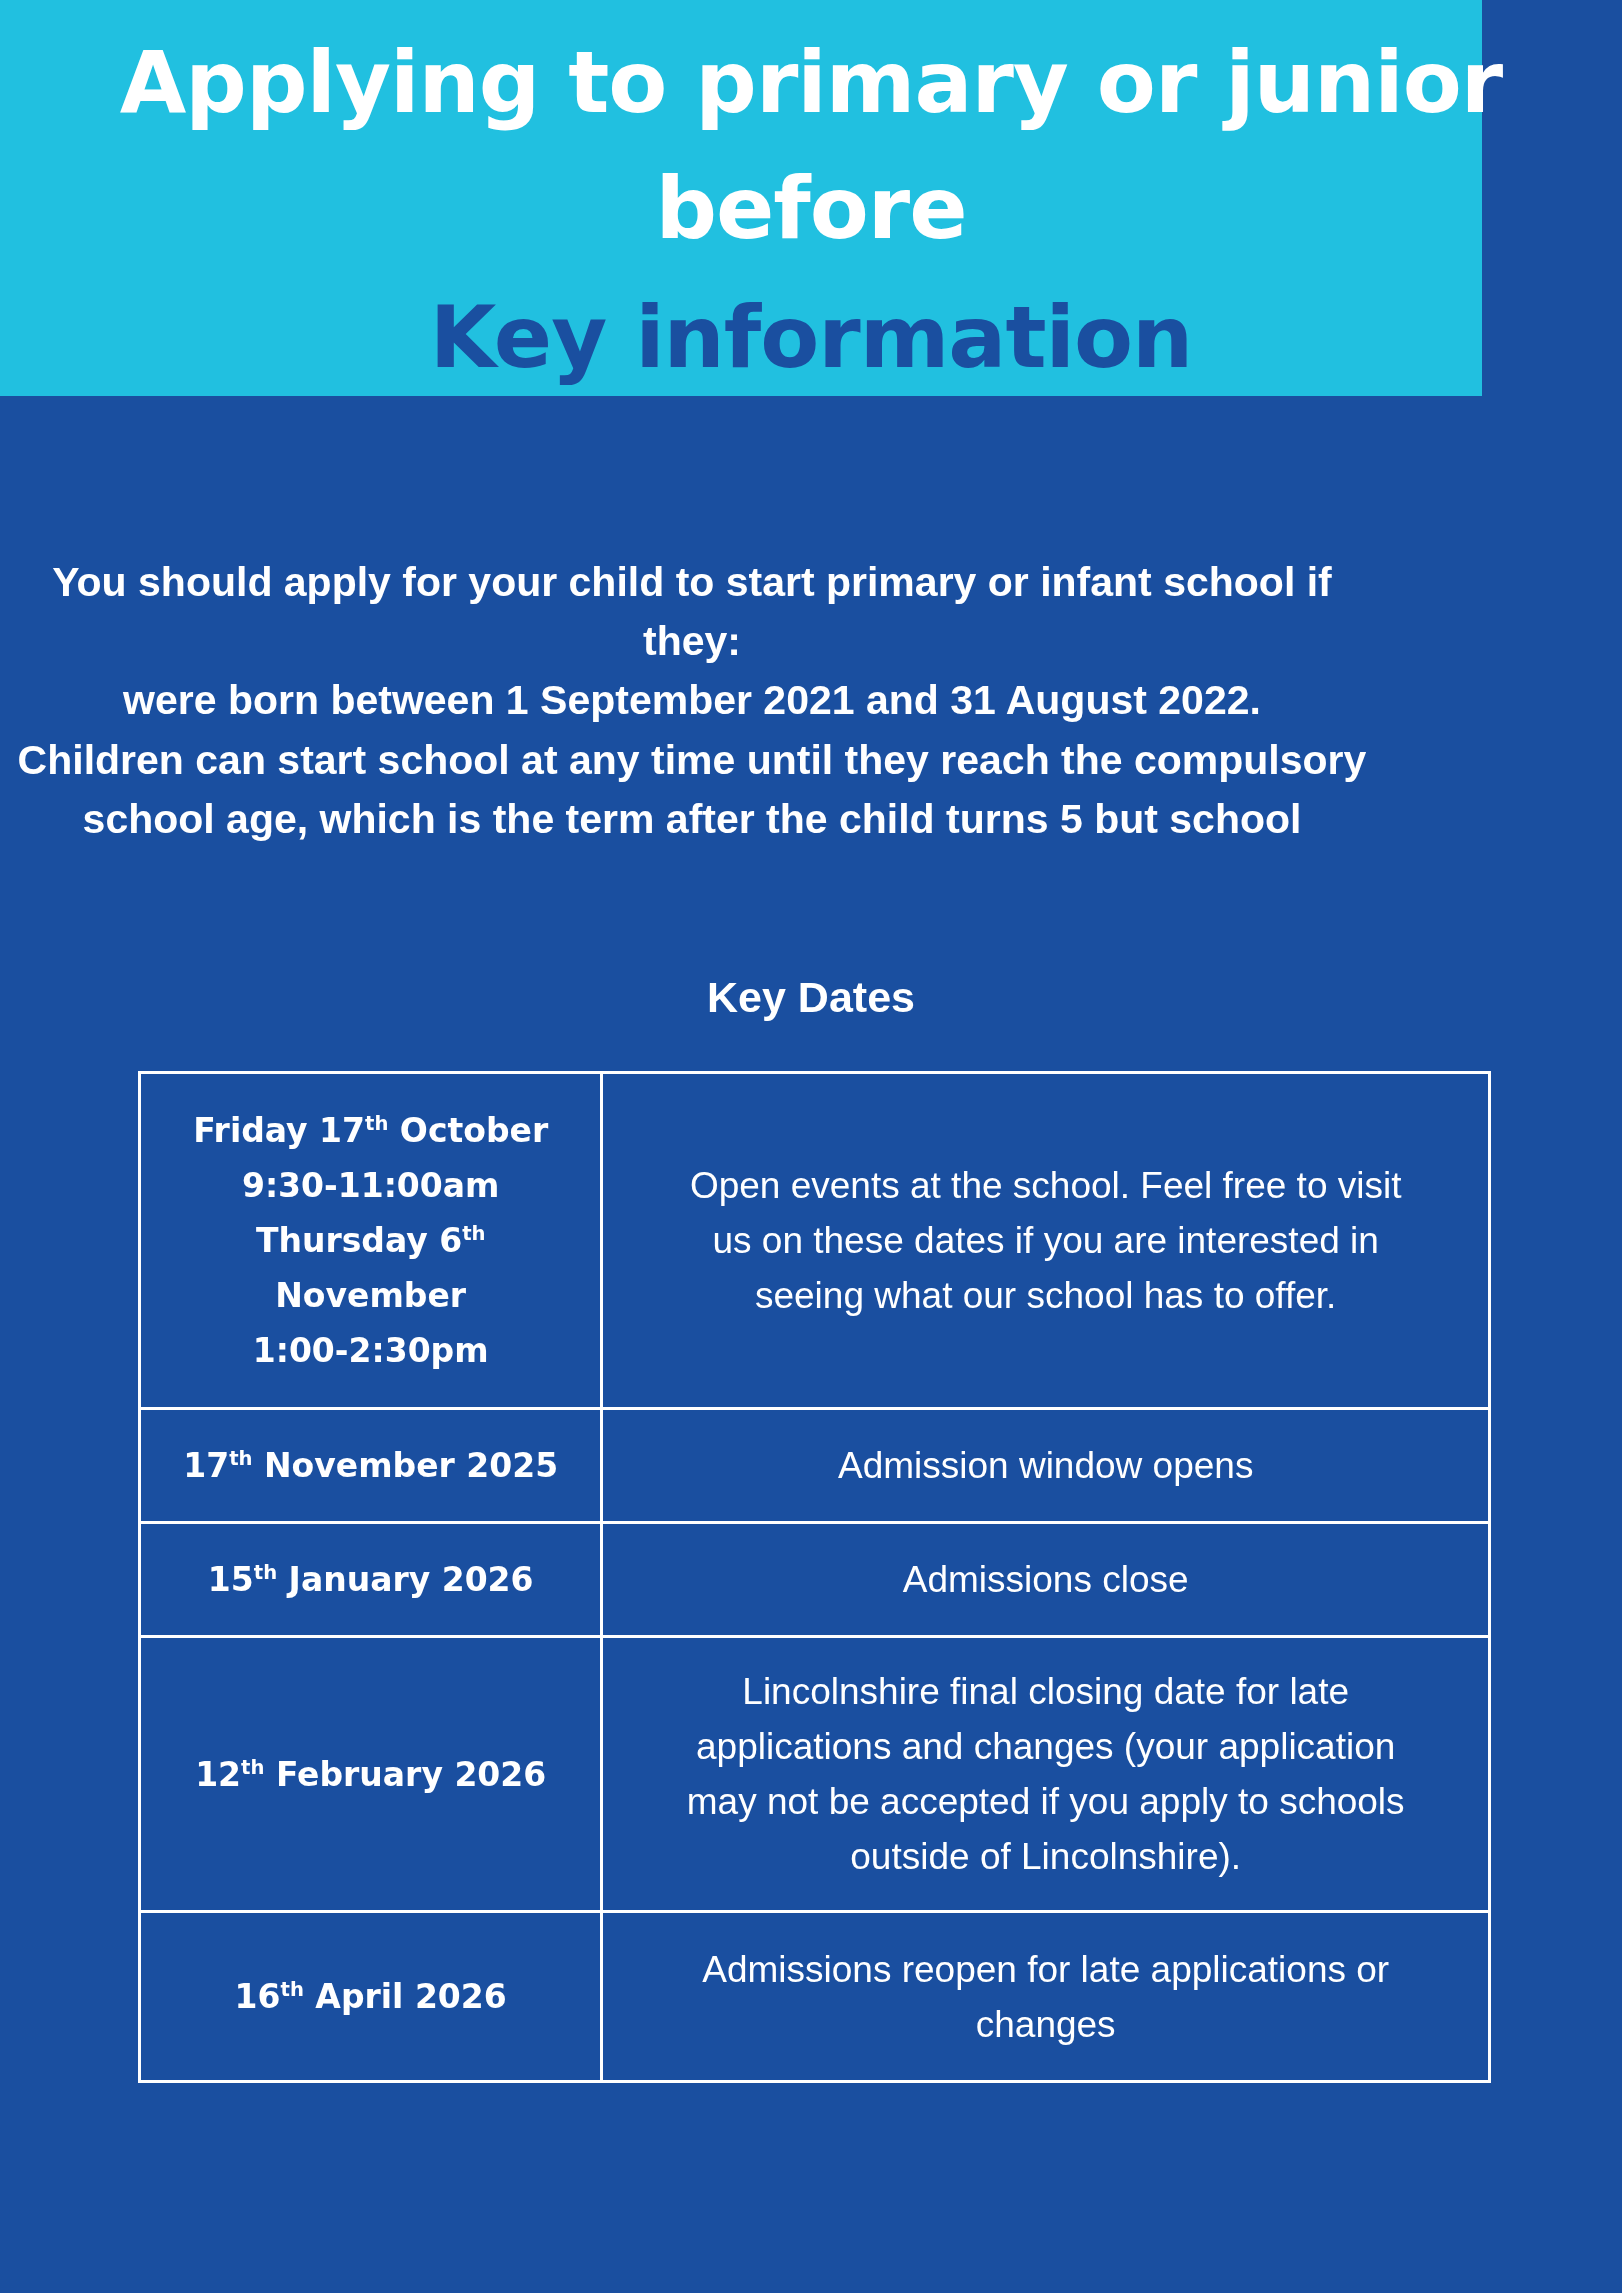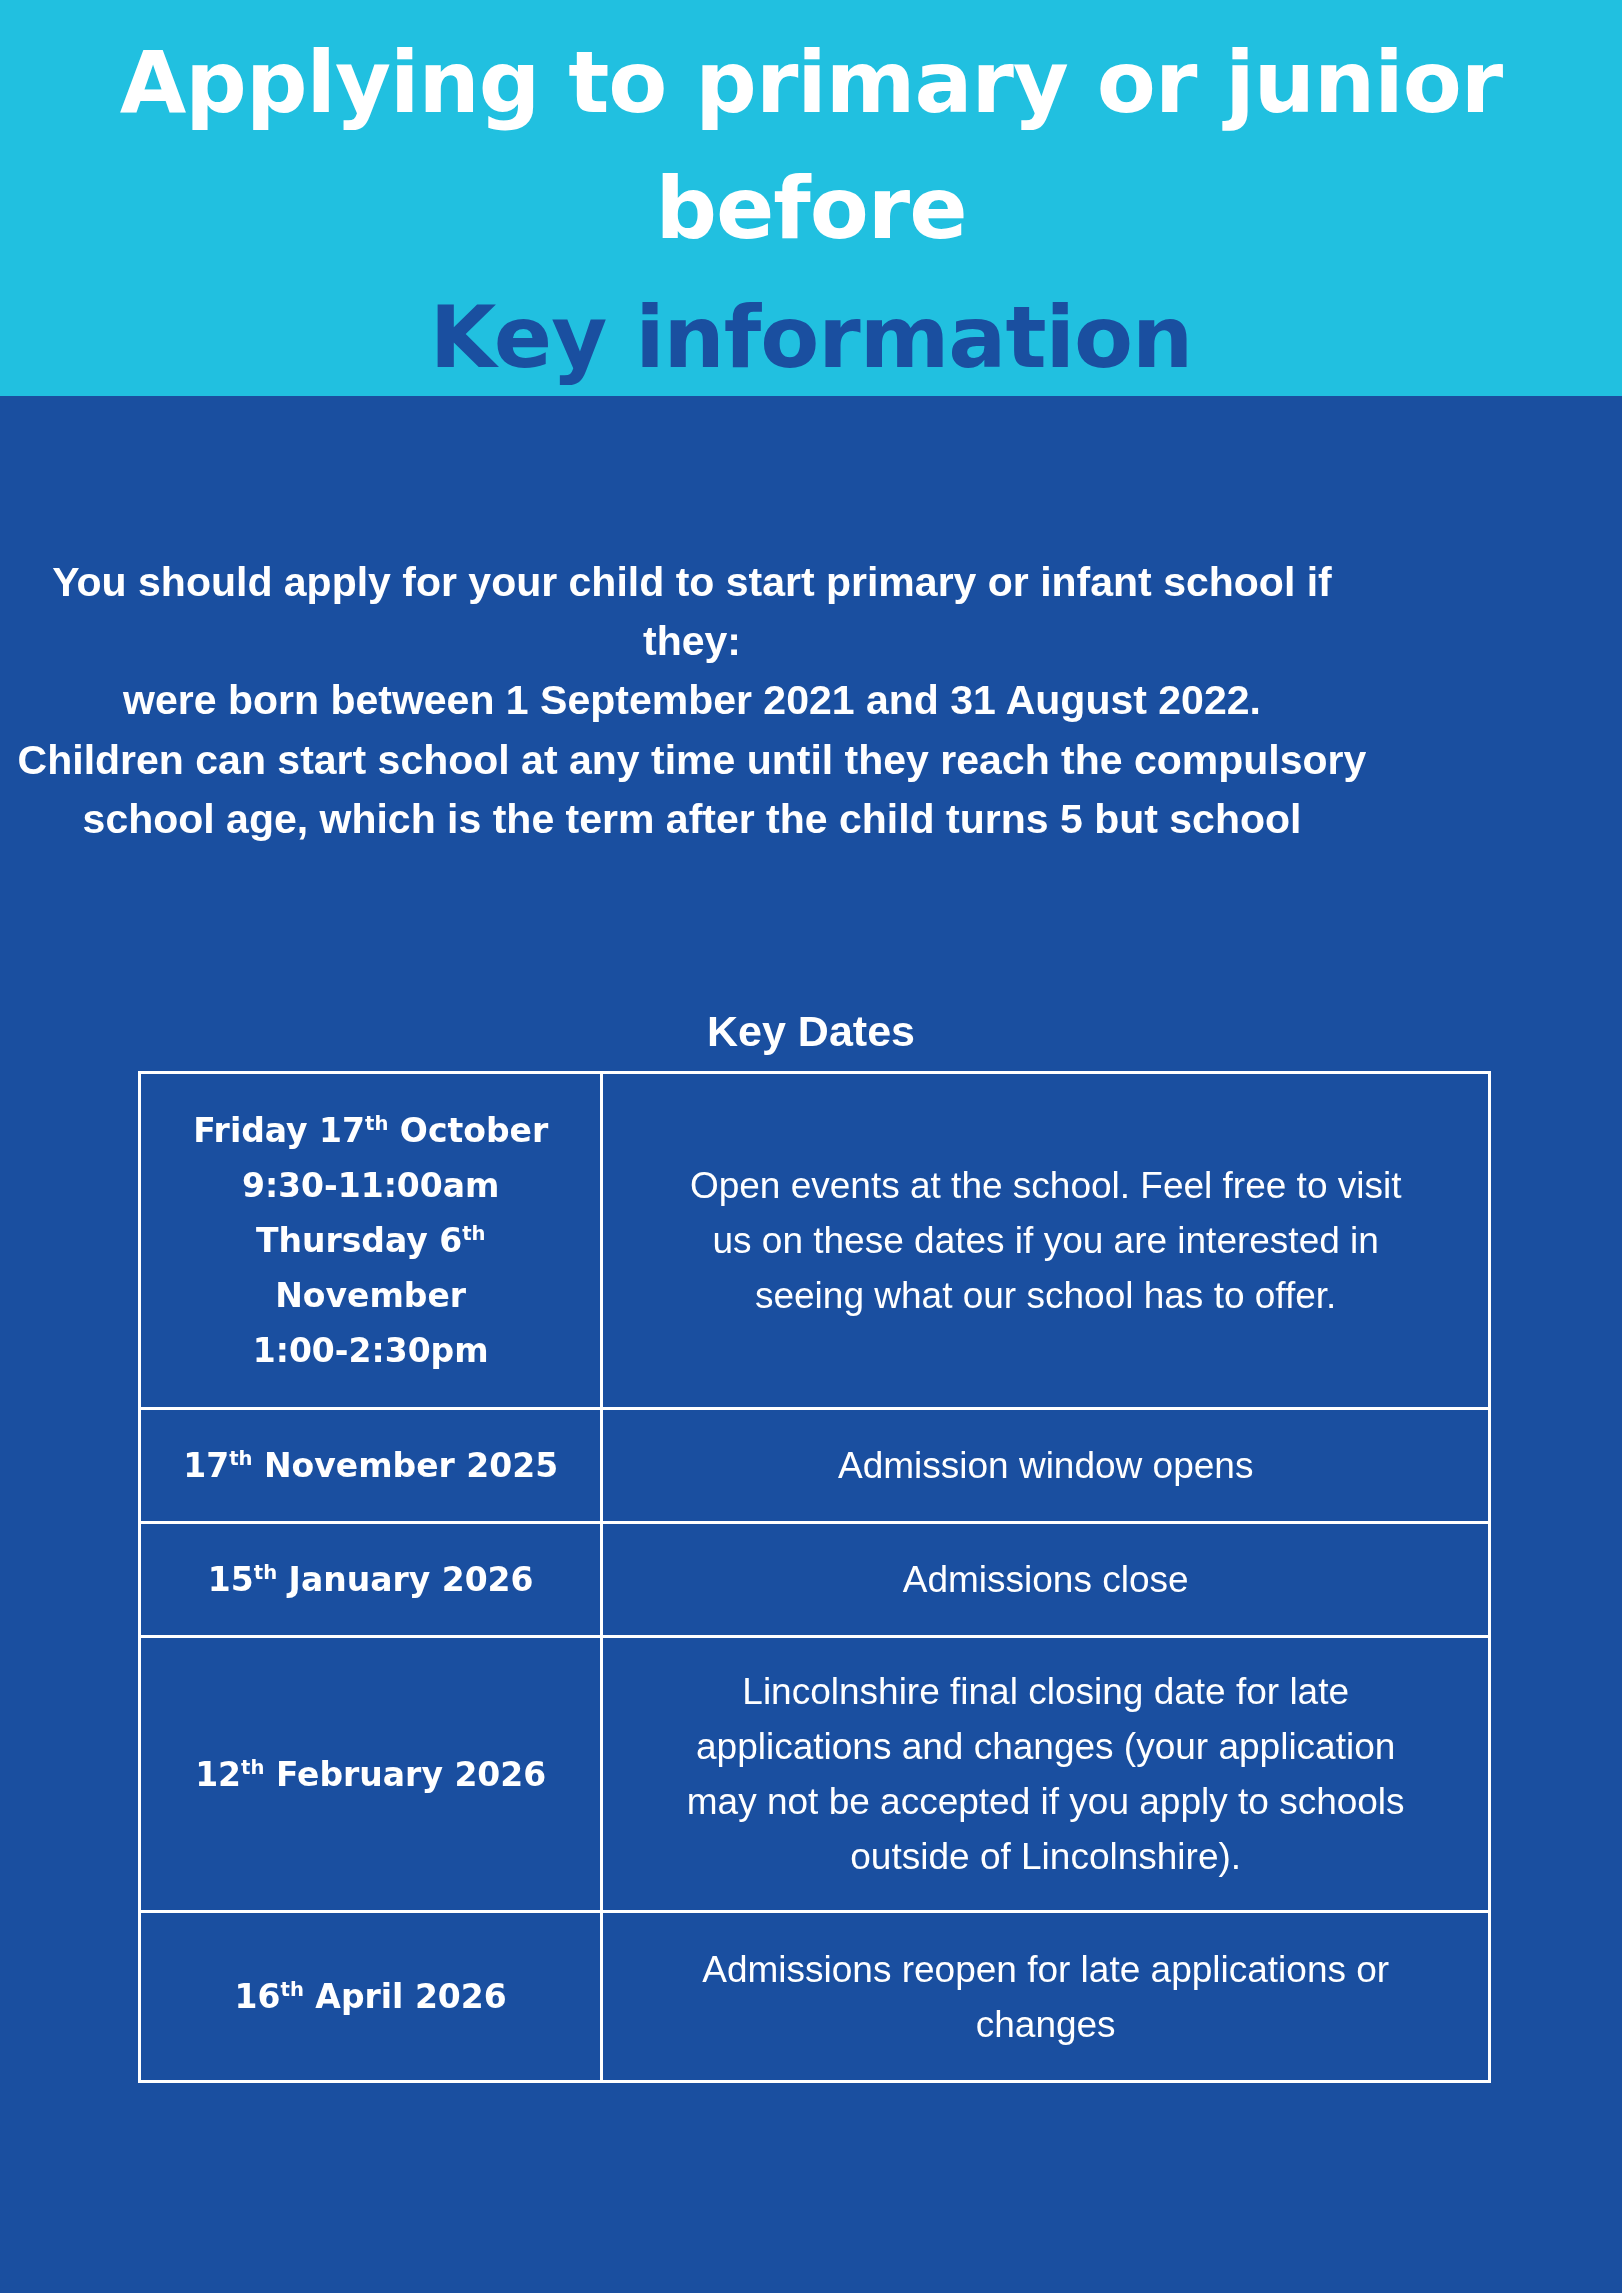--- a/index.html
+++ b/index.html
@@ -4,21 +4,21 @@
 <style>
   html, body { margin: 0; padding: 0; }
   body {
     width: 1622px; height: 2294px;
     background: #1A4FA0;
     position: relative; overflow: hidden;
     font-family: "DejaVu Sans", "Liberation Sans", sans-serif;
     color: #ffffff;
   }
   .header {
-    position: absolute; left: 0; top: 0; width: 1622px; height: 396px;
+    position: absolute; left: 0; top: 0; width: 1482px; height: 396px;
     background: #21C0E0;
   }
   .title {
     position: absolute; left: 0; width: 1622px; text-align: center;
     font-weight: bold; font-size: 86px; letter-spacing: -1px;
     color: #ffffff; line-height: 1;
   }
   .title.l1 { top: 39px; }
   .title.l2 { top: 165px; }
   .subtitle {
@@ -27,21 +27,21 @@
     color: #1A4FA0; line-height: 1;
   }
   .intro {
     position: absolute; left: 0; width: 1384px; text-align: center;
     font-family: "Liberation Sans", sans-serif;
     font-weight: bold; font-size: 41px; line-height: 59px;
   }
   .intro.p1 { top: 553px; }
   .intro.p2 { top: 731px; }
   .keydates {
-    position: absolute; left: 0; top: 1004px; width: 1622px; text-align: center;
+    position: absolute; left: 0; top: 970px; width: 1622px; text-align: center;
     font-family: "Liberation Sans", sans-serif;
     font-weight: bold; font-size: 43px; line-height: 55px;
   }
   table.dates {
     position: absolute; left: 138px; top: 1071px;
     width: 1353px; border-collapse: collapse;
     table-layout: fixed;
   }
   table.dates td {
     border: 3.9px solid #ffffff;

